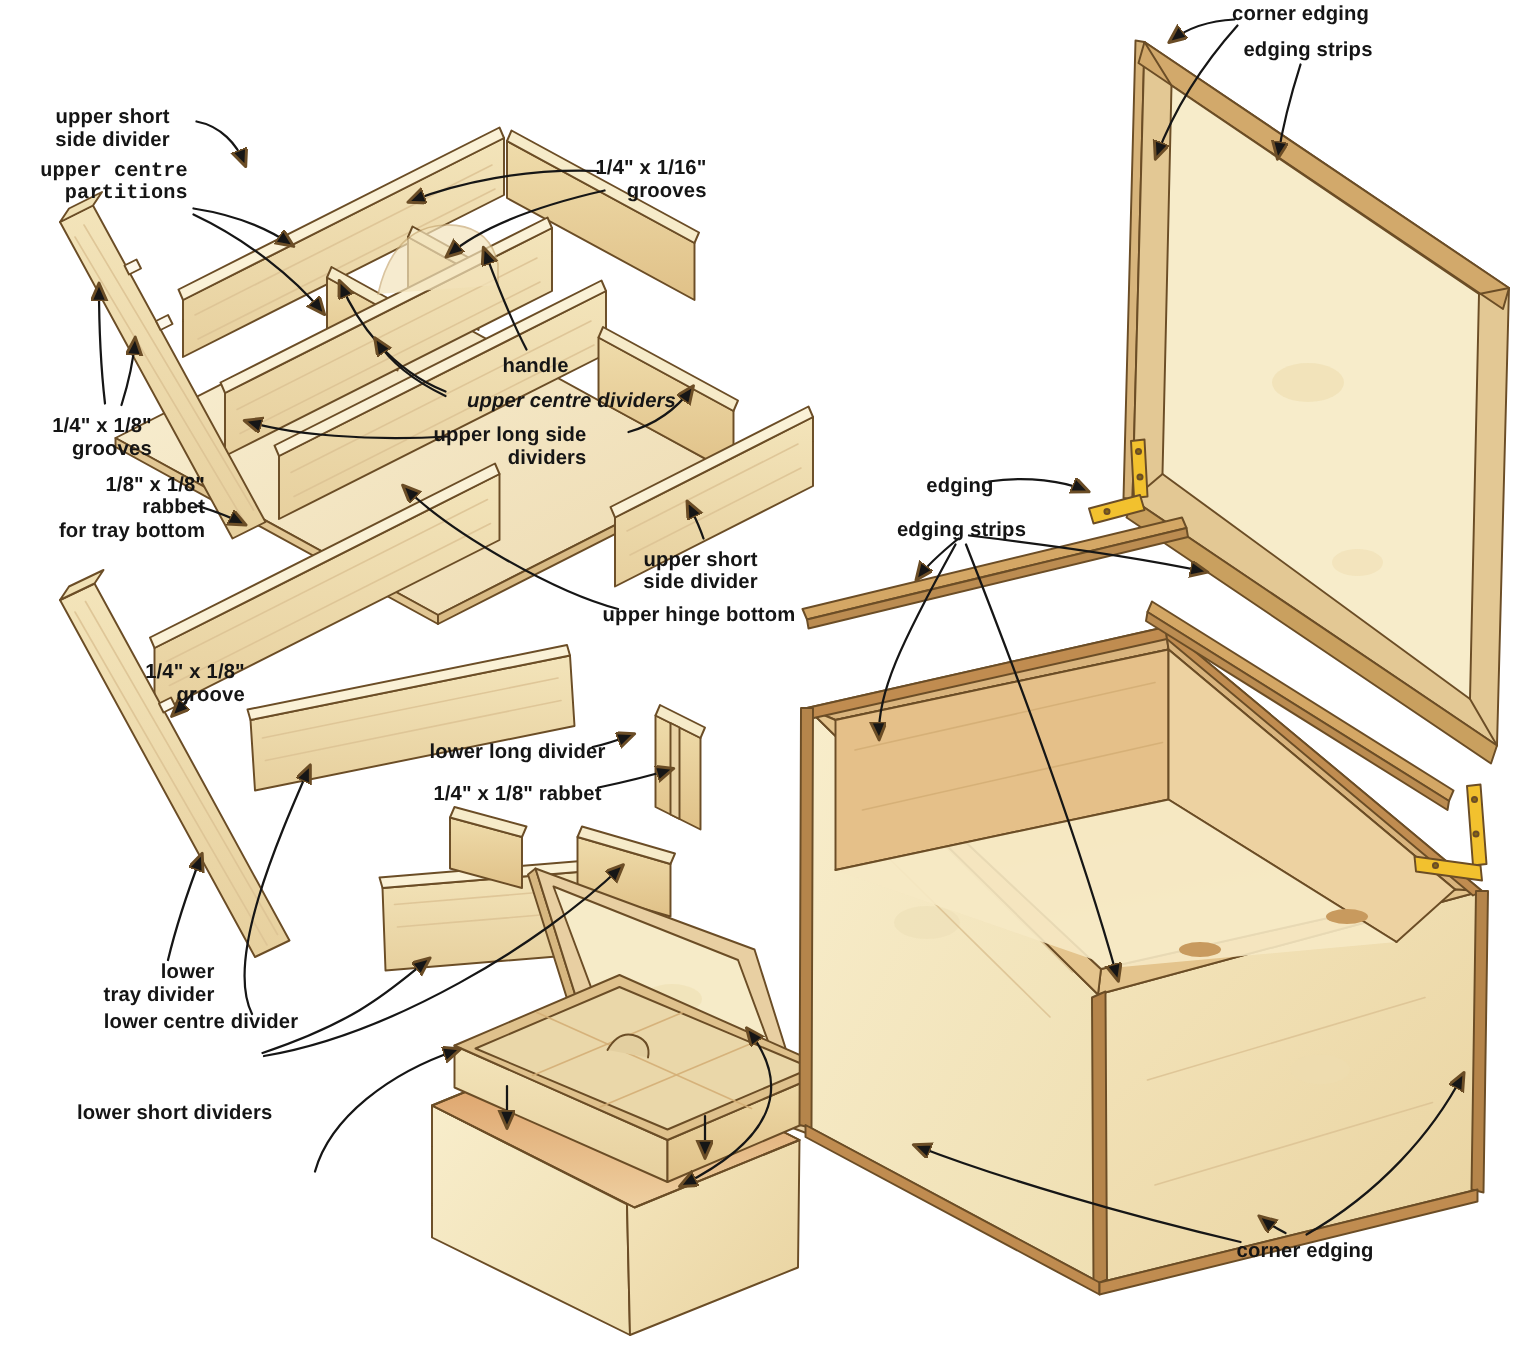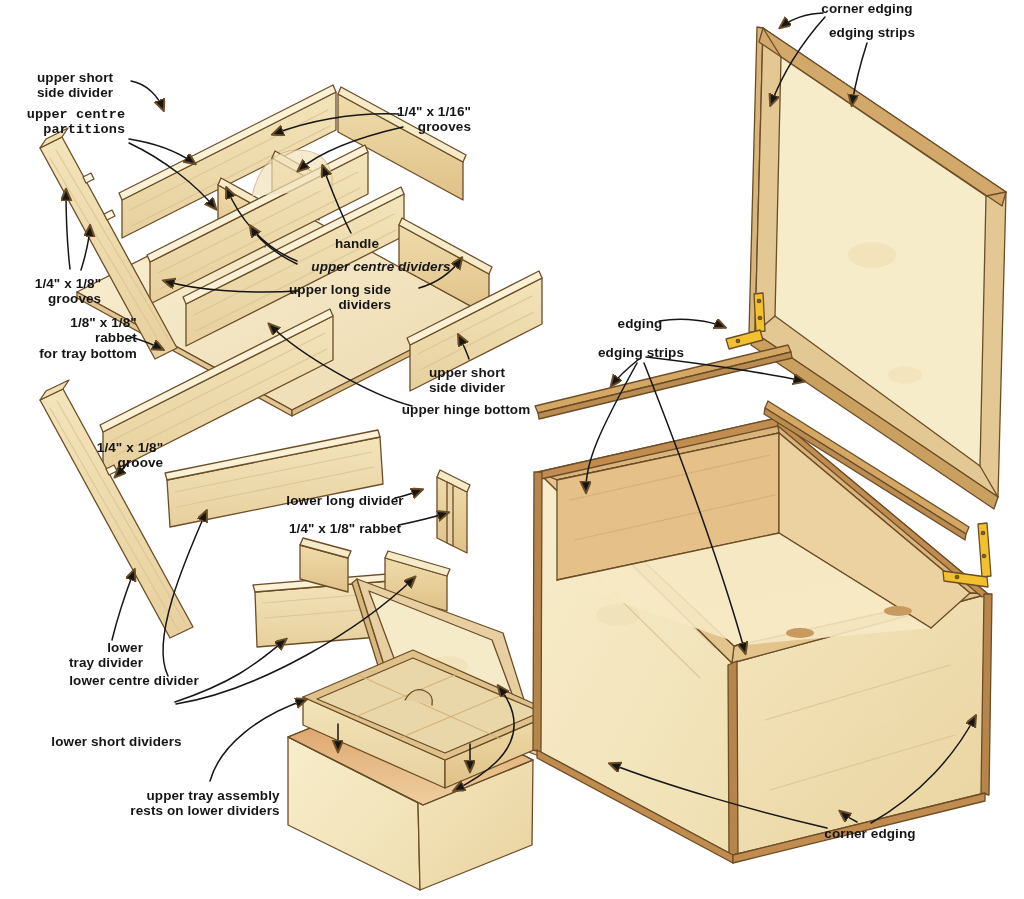--- a/index.html
+++ b/index.html
@@ -276,18 +276,16 @@
 rabbet
 for tray bottom</div>
 <div class="lbl" style="left:130px;top:440px;">1/4" x 1/8"
 groove</div>
 <div class="lbl" style="left:345px;top:493px;">lower long divider</div>
 <div class="lbl" style="left:345px;top:521px;">1/4" x 1/8" rabbet</div>
 <div class="lbl" style="left:106px;top:640px;">lower
 tray divider</div>
 <div class="lbl" style="left:111px;top:673px;margin-left:23px;">lower centre divider</div>
 <div class="lbl" style="left:110px;top:734px;padding-left:13px;">lower short dividers</div>
-<div class="lbl" style="left:205px;top:788px;">upper tray assembly
-rests on lower dividers</div>
 <div class="lbl" style="left:867px;top:1px;">corner edging</div>
 <div class="lbl" style="left:872px;top:25px;">edging strips</div>
 <div class="lbl" style="left:870px;top:826px;">corner edging</div>
 </div>
 
 </body></html>

